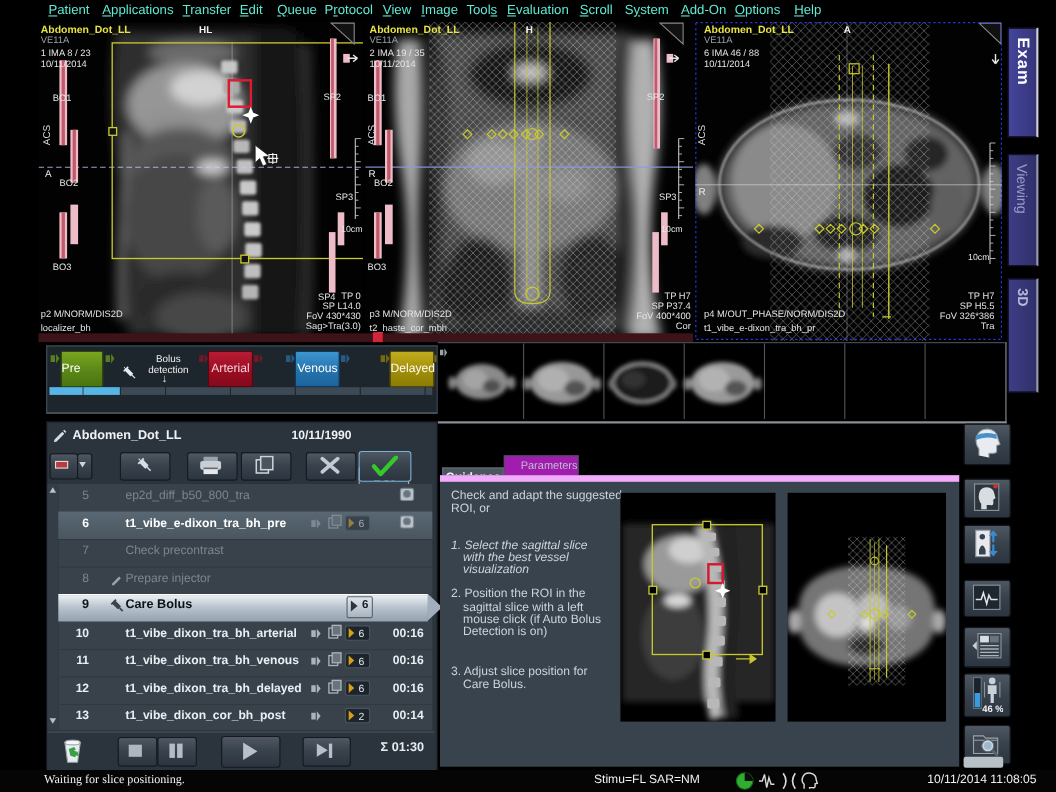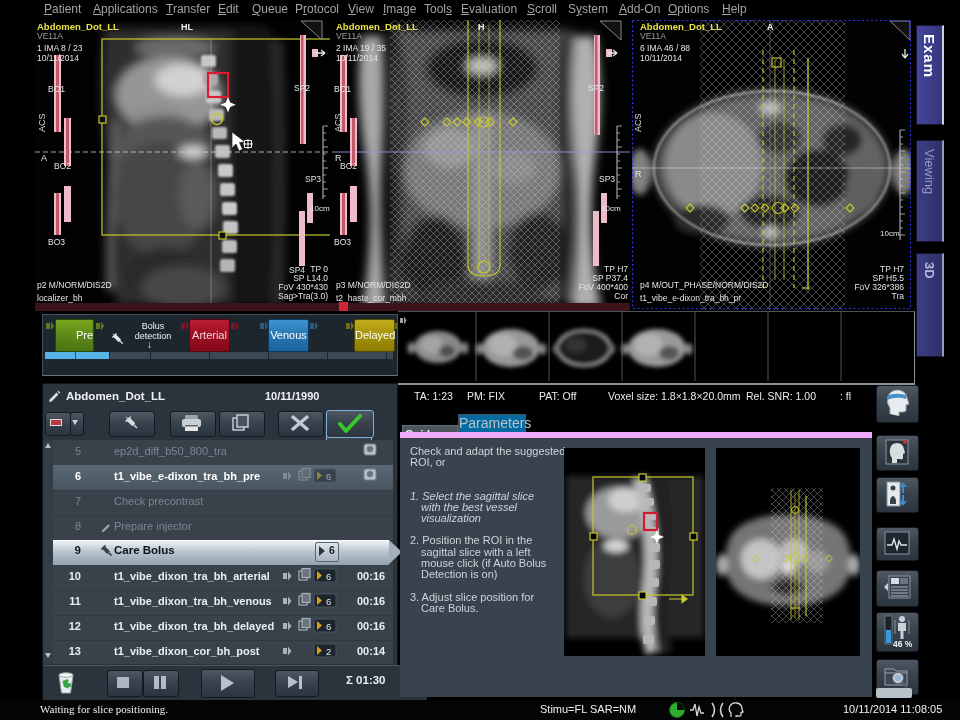--- a/index.html
+++ b/index.html
@@ -1,19 +1,19 @@
 <!DOCTYPE html>
 <html><head>
 <meta charset="utf-8">
 <style>
 html,body{margin:0;padding:0;background:#000;}
 #scr{position:relative;width:960px;height:720px;background:#000;overflow:hidden;
   font-family:"Liberation Sans",sans-serif;}
 .abs{position:absolute;}
-#menubar{left:0;top:0;width:960px;height:19px;background:#000;color:#a3a3a3;font-size:12px;}
+#menubar{left:0;top:0;width:960px;height:19px;background:#000;color:#5eead4;font-size:12px;}
 #menubar span{position:absolute;top:2px;}
 #menubar u{text-decoration:underline;}
 .tab{position:absolute;left:916px;width:25px;border:1px solid #15152e;border-right:2px solid #cfcfdf;}
 .tab div{writing-mode:vertical-rl;margin:8px auto 0;}
 .btn{position:absolute;background:linear-gradient(#4f5862,#39434d 45%,#2c353f);border:1px solid #141a20;border-radius:3px;}
 </style>
 </head>
 <body>
 <div id="scr">
 <div id="menubar" class="abs">
@@ -313,21 +313,21 @@
 <div style="color:#9a9ac8;font-size:13px;">Viewing</div>
     </div>
 <div class="abs tab" style="top:253px;height:102px;background:linear-gradient(90deg,#3d3d85,#30306a);border-right-color:#9a9ab8;">
 <div style="color:#b8b8d8;font-size:13px;font-weight:bold;">3D</div>
     </div>
 
 <div class="abs" style="left:35px;top:303px;width:595px;height:8px;background:#3c1318;"></div>
 <div class="abs" style="left:339px;top:302px;width:9px;height:9px;background:#d22535;"></div>
 
 <div class="abs" style="left:42px;top:314px;width:354px;height:60px;background:#1d252d;border:1px solid #46505a;border-bottom-color:#6a747e;">
-<div class="abs" style="left:12px;top:4px;width:37px;height:31px;background:linear-gradient(#7aa51f,#5a8718 55%,#4a7410);border:1px solid #2c4a08;border-radius:2px;color:#fff;font-size:11px;text-align:right;line-height:31px;">Pre</div>
+<div class="abs" style="left:12px;top:4px;width:37px;height:31px;background:linear-gradient(#7aa51f,#5a8718 55%,#4a7410);border:1px solid #2c4a08;border-radius:2px;color:#fff;font-size:11px;text-align:left;line-height:31px;">Pre</div>
 <div class="abs" style="left:146px;top:4px;width:39px;height:31px;background:linear-gradient(#b81c33,#990d21 55%,#86091c);border:1px solid #5c0410;border-radius:2px;color:#f4d4d8;font-size:11px;text-align:center;line-height:31px;">Arterial</div>
 <div class="abs" style="left:225px;top:4px;width:39px;height:31px;background:linear-gradient(#3d95d0,#2572ac 55%,#1d649c);border:1px solid #0c3c64;border-radius:2px;color:#fff;font-size:11px;text-align:center;line-height:31px;">Venous</div>
 <div class="abs" style="left:311px;top:4px;width:39px;height:31px;background:linear-gradient(#c2ac1e,#a18e08 55%,#8d7c04);border:1px solid #554a02;border-radius:2px;color:#fff;font-size:11px;text-align:center;line-height:31px;">Delayed</div>
 <div class="abs" style="left:84px;top:6px;width:52px;text-align:center;color:#f0f0f0;font-size:9px;line-height:10px;">Bolus<br>detection</div>
 <div class="abs" style="left:104px;top:24px;color:#e8e8e8;font-size:10px;">↓</div>
 <svg class="abs" style="left:67px;top:15px" width="17" height="19" viewBox="0 0 24 26">
 <g transform="rotate(-45 12 13)" fill="#e8eaec">
 <rect x="9.5" y="5" width="5" height="11" rx="1"></rect>
           <rect x="8" y="4" width="8" height="2"></rect>
 <rect x="11.2" y="16" width="1.6" height="5.5"></rect>
@@ -508,21 +508,21 @@
           <rect x="5" y="2" width="6" height="1.6"></rect>
           <rect x="7.2" y="10.5" width="1.6" height="4"></rect>
         </g>
       </svg>
 <div class="abs" style="left:272px;top:158px;width:22px;height:18px;background:linear-gradient(#dfe5ea,#a8b4c0);border:1px solid #5a646e;border-radius:2px;"></div>
 <svg class="abs" style="left:275px;top:161px" width="10" height="12" viewBox="0 0 10 12">
         <path d="M1 1 l6 5 -6 5 z" fill="#2b333c"></path>
       </svg>
 <div class="abs" style="left:286px;top:160px;color:#1a2028;font-size:10.5px;font-weight:bold;">6</div>
 
-<div class="abs" style="left:0px;top:281px;width:352px;height:34px;background:#2b333c;border-top:1px solid #4a545e;padding-left:32px;">
+<div class="abs" style="left:0px;top:281px;width:352px;height:34px;background:#2b333c;border-top:1px solid #4a545e;">
 <svg class="abs" style="left:13px;top:6px" width="20" height="23" viewBox="0 0 20 23">
 <path d="M3 3 L5.5 21 L14.5 21 L17 3 Z" fill="#e8ecf0" stroke="#9aa"></path>
 <ellipse cx="10" cy="3" rx="7" ry="2.2" fill="#f4f6f8" stroke="#9aa"></ellipse>
 <path d="M6.5 9 l5 -2 1.5 2.5 -2 1 3.5 1 1 4 -2.5 -1 -0.5 2 -4.5 -1.5 Z" fill="#3aa048"></path>
 </svg>
 <div class="btn" style="left:64px;top:4px;width:34px;height:25px;"></div>
 <div class="abs" style="left:74px;top:11px;width:12px;height:11px;background:#aeb6c0;"></div>
 <div class="btn" style="left:100px;top:4px;width:34px;height:25px;"></div>
 <div class="abs" style="left:111px;top:10px;width:4.5px;height:13px;background:#b4bcc6;"></div>
 <div class="abs" style="left:118px;top:10px;width:4.5px;height:13px;background:#b4bcc6;"></div>
@@ -576,37 +576,29 @@
 <text x="43" y="9.5" fill="#e4e8ec" font-size="9.5" font-family="Liberation Sans,sans-serif">2</text>
 </g>
 <g fill="#b8c0c8" stroke="#7a848e">
           <rect x="322" y="61" width="12" height="11" rx="2"></rect>
           <circle cx="328" cy="66" r="3" fill="#6a747e"></circle>
           <rect x="322" y="86" width="12" height="11" rx="2"></rect>
           <circle cx="328" cy="91" r="3" fill="#6a747e"></circle>
         </g>
 </svg>
 </div>
-<div class="abs" style="left:400px;top:390px;width:470px;height:16px;color:#e9edf1;font-size:10.5px;">
-<span class="abs" style="left:14px">TA: 1:23</span>
-<span class="abs" style="left:67px">PM: FIX</span>
-<span class="abs" style="left:139px">PAT: Off</span>
-<span class="abs" style="left:208px">Voxel size: 1.8×1.8×20.0mm</span>
-<span class="abs" style="left:346px">Rel. SNR: 1.00</span>
-<span class="abs" style="left:440px">: fl</span>
-</div>
 
 <div class="abs" style="left:402px;top:414px;width:54px;height:18px;background:#4d565f;border:1px solid #646e78;border-bottom:none;color:#f0f4f8;font-size:11px;font-weight:bold;text-align:center;line-height:17px;margin-top:11px;">Guidance</div>
-<div class="abs" style="left:458px;top:414px;width:66px;height:18px;background:#0369a1;border:1px solid #4a545e;border-bottom:none;color:#b9c1c9;font-size:14px;text-align:left;line-height:17px;">Parameters</div>
+<div class="abs" style="left:458px;top:414px;width:66px;height:18px;background:#a21caf;border:1px solid #4a545e;border-bottom:none;color:#b9c1c9;font-size:10px;text-align:right;line-height:17px;">Parameters</div>
 <div class="abs" style="left:400px;top:432px;width:472px;height:259px;background:#39434d;border-top:6px solid #f0abfc;">
 <div class="abs" style="left:10px;top:8px;width:160px;color:#ccd3da;font-size:11px;line-height:11.3px;">
 Check and adapt the suggested ROI, or
 <div style="position:relative;margin-top:22px;font-style:italic;">1. Select the sagittal slice<br><span style="margin-left:11px">with the best vessel</span><br><span style="margin-left:11px">visualization</span></div>
 <div style="position:relative;margin-top:11px;">2. Position the ROI in the<br><span style="margin-left:11px">sagittal slice with a left</span><br><span style="margin-left:11px">mouse click (if Auto Bolus</span><br><span style="margin-left:11px">Detection is on)</span></div>
-<div style="position:relative;margin-top:11px;">3. Adjust slice position for<br><span style="margin-left:11px">Care Bolus.</span></div>
+<div style="position:relative;margin-top:25px;">3. Adjust slice position for<br><span style="margin-left:11px">Care Bolus.</span></div>
 </div>
 
 <div class="abs" style="left:164px;top:10px;width:141px;height:208px;background:#000;">
 <svg width="141" height="208" viewBox="0 0 141 208">
 <defs>
             <filter id="g1" x="-30%" y="-30%" width="160%" height="160%">
               <feGaussianBlur stdDeviation="3"></feGaussianBlur>
             </filter>
           </defs>
 <g filter="url(#g1)">

